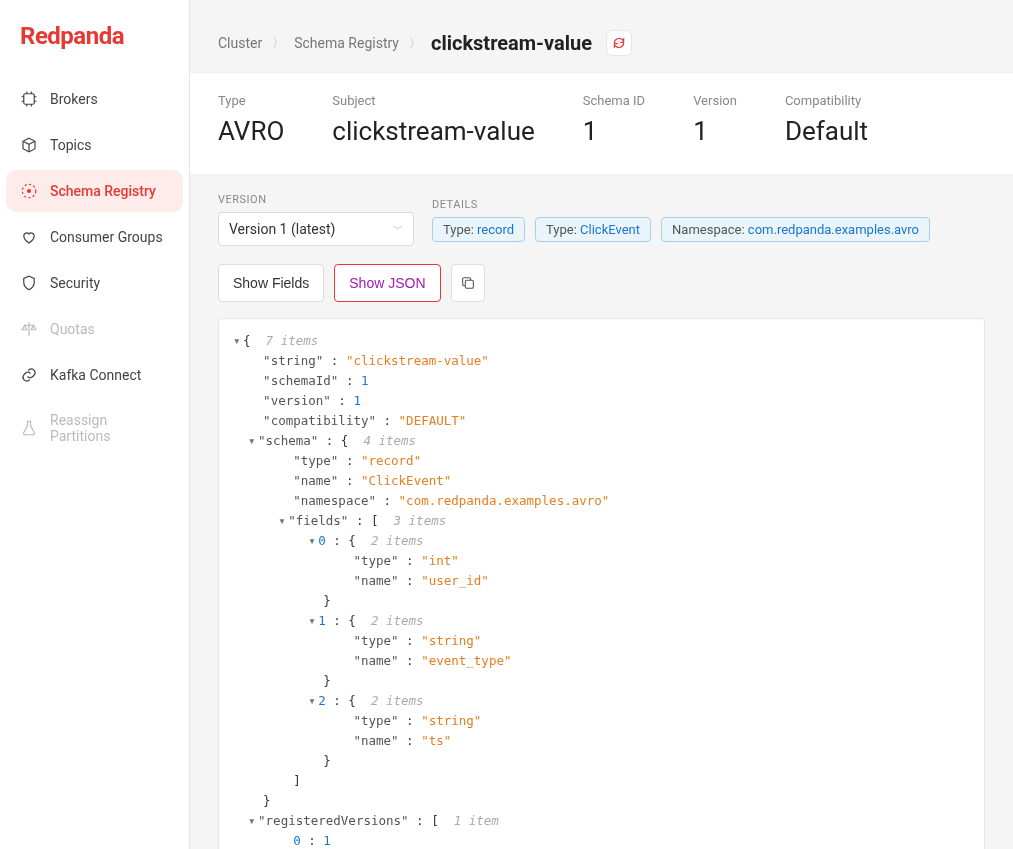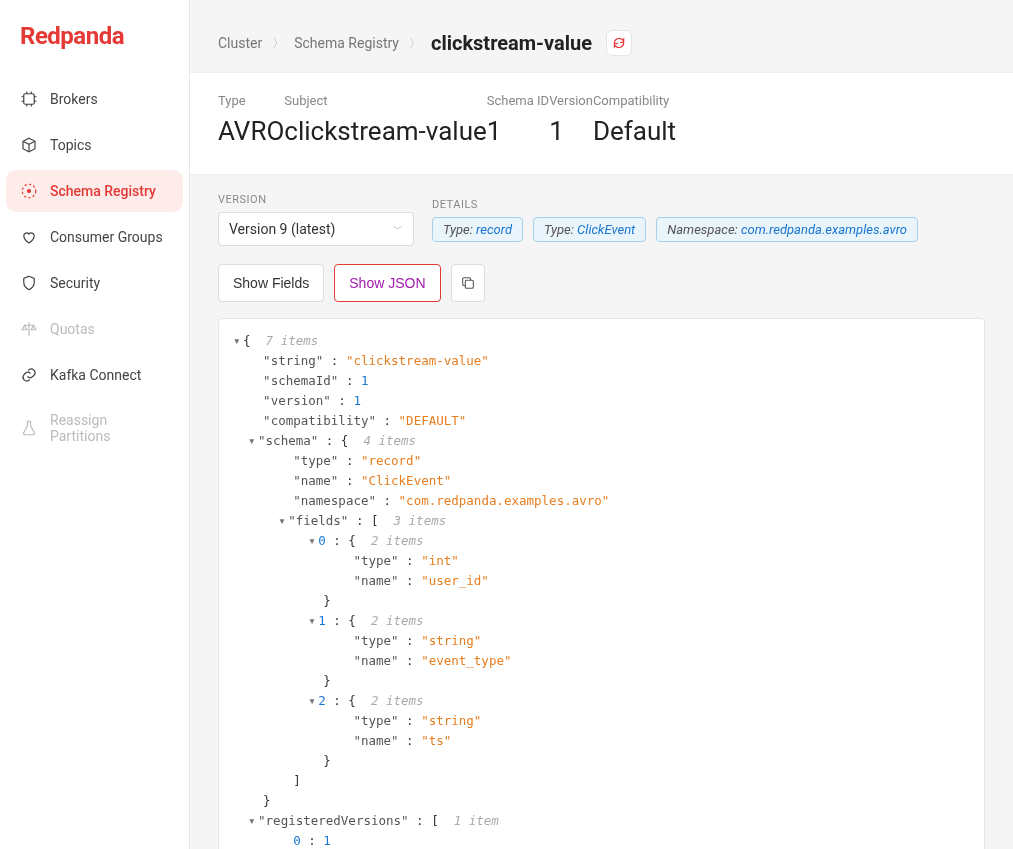--- a/index.html
+++ b/index.html
@@ -12,30 +12,30 @@
 .nav-item.disabled { color: #bbb; }
 .nav-icon { width: 18px; height: 18px; display: inline-flex; align-items: center; justify-content: center; flex-shrink: 0; }
 .nav-icon svg { width: 18px; height: 18px; stroke: currentColor; fill: none; stroke-width: 1.6; }
 .main { flex: 1; display: flex; flex-direction: column; overflow: hidden; }
 .breadcrumb-bar { background: #f5f5f5; padding: 30px 44px 16px 28px; display: flex; align-items: center; gap: 10px; border-bottom: 1px solid #f0f0f0; }
 .bc-item { color: #777; font-size: 14px; cursor: pointer; }
 .bc-sep { color: #aaa; font-size: 12px; }
 .bc-current { font-size: 20px; font-weight: 700; color: #222; }
 .refresh-btn { margin-left: 4px; width: 26px; height: 26px; border: 1px solid #e5e5e5; border-radius: 6px; background: #fff; display: inline-flex; align-items: center; justify-content: center; cursor: pointer; color: #e53935; }
 .refresh-btn svg { width: 14px; height: 14px; stroke: currentColor; fill: none; stroke-width: 2; }
-.meta-bar { background: #fff; padding: 20px 28px 28px 28px; display: flex; border-bottom: 1px solid #f0f0f0; }
+.meta-bar { background: #fff; padding: 20px 28px 28px 28px; display: flex; gap: 48px; border-bottom: 1px solid #f0f0f0; }
 .meta-block .meta-label { font-size: 13px; color: #888; margin-bottom: 8px; }
 .meta-block .meta-value { font-size: 26px; color: #222; }
 .content { flex: 1; background: #f5f5f5; padding: 18px 28px; overflow: auto; }
 .row { display: flex; align-items: center; gap: 18px; margin-bottom: 18px; flex-wrap: wrap; }
 .section-label { font-size: 11px; color: #888; letter-spacing: 0.5px; margin-bottom: 6px; }
 .select { width: 196px; height: 34px; border: 1px solid #ddd; border-radius: 4px; background: #fff; padding: 0 10px; display: flex; align-items: center; justify-content: space-between; font-size: 14px; color: #333; cursor: pointer; }
 .select .caret { color: #aaa; font-size: 10px; }
 .tags { display: flex; gap: 10px; flex-wrap: wrap; }
-.tag { background: #eaf4fb; border: 1px solid #a5d0ea; color: #4a6; border-radius: 4px; padding: 4px 10px; font-size: 13px; font-style: italic; }
+.tag { background: #eaf4fb; border: 1px solid #a5d0ea; color: #4a6; border-radius: 4px; padding: 4px 10px; font-size: 13px; }
 .tag .k { color: #555; }
 .tag .v { color: #1976d2; }
 .btn-row { display: flex; gap: 10px; margin-bottom: 16px; }
 .btn { height: 38px; padding: 0 14px; border: 1px solid #ddd; border-radius: 4px; background: #fff; font-size: 14px; color: #333; cursor: pointer; display: inline-flex; align-items: center; }
 .btn.active { border-color: #e53935; color: #a21caf; text-align: center; }
 .btn.icon { width: 34px; padding: 0; justify-content: center; }
 .btn.icon svg { width: 16px; height: 16px; stroke: #555; fill: none; stroke-width: 1.6; }
 .json-panel { background: #fff; border: 1px solid #e5e5e5; border-radius: 4px; padding: 12px 14px; font-family: "SFMono-Regular", Consolas, monospace; font-size: 12.5px; line-height: 1.6; color: #333; overflow: auto; }
 .jl { white-space: pre; }
 .jk { color: #555; }
@@ -155,21 +155,21 @@
       <div class="meta-label">Compatibility</div>
       <div class="meta-value">Default</div>
     </div>
   </div>
 
   <div class="content">
     <div class="row">
       <div>
         <div class="section-label">VERSION</div>
         <div class="select">
-          <span>Version 9 (latest)</span>
+          <span>Version 1 (latest)</span>
           <span class="caret">﹀</span>
         </div>
       </div>
       <div>
         <div class="section-label">DETAILS</div>
         <div class="tags">
           <span class="tag"><span class="k">Type: </span><span class="v">record</span></span>
           <span class="tag"><span class="k">Type: </span><span class="v">ClickEvent</span></span>
           <span class="tag"><span class="k">Namespace: </span><span class="v">com.redpanda.examples.avro</span></span>
         </div>

